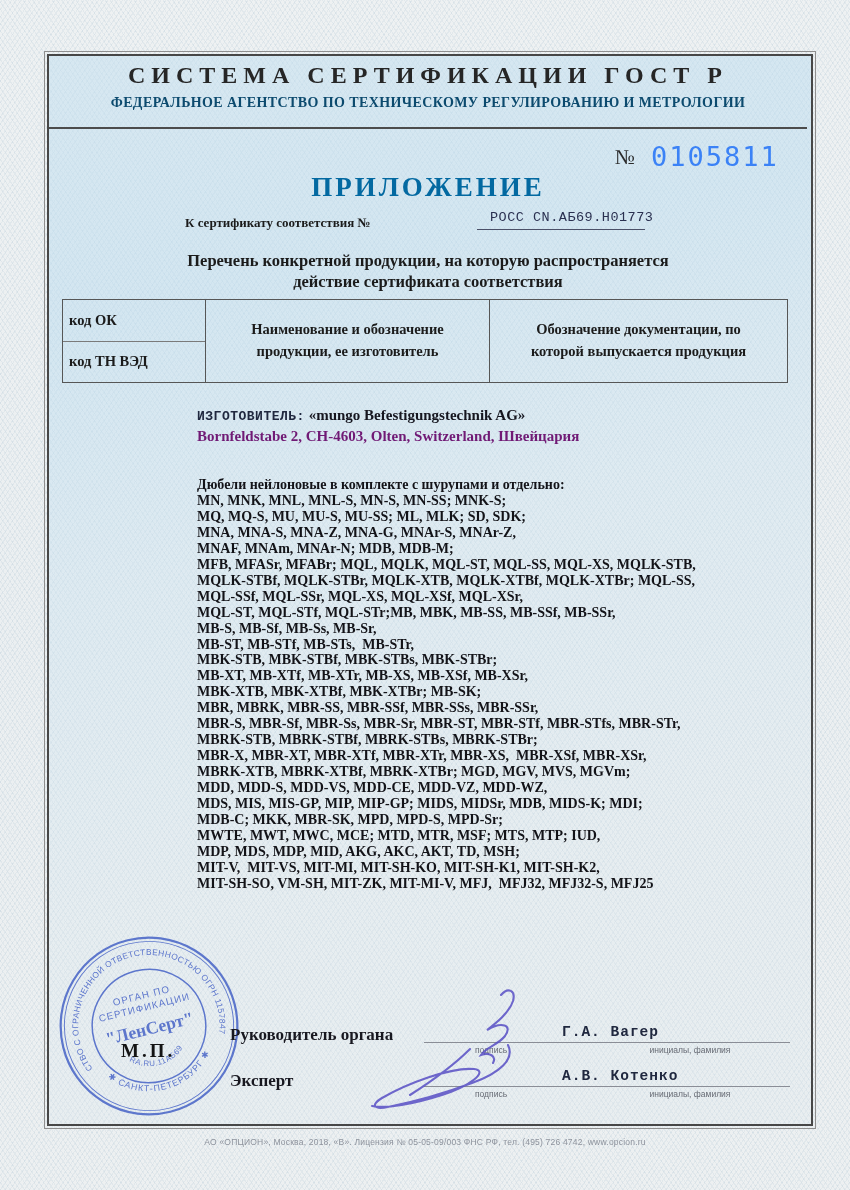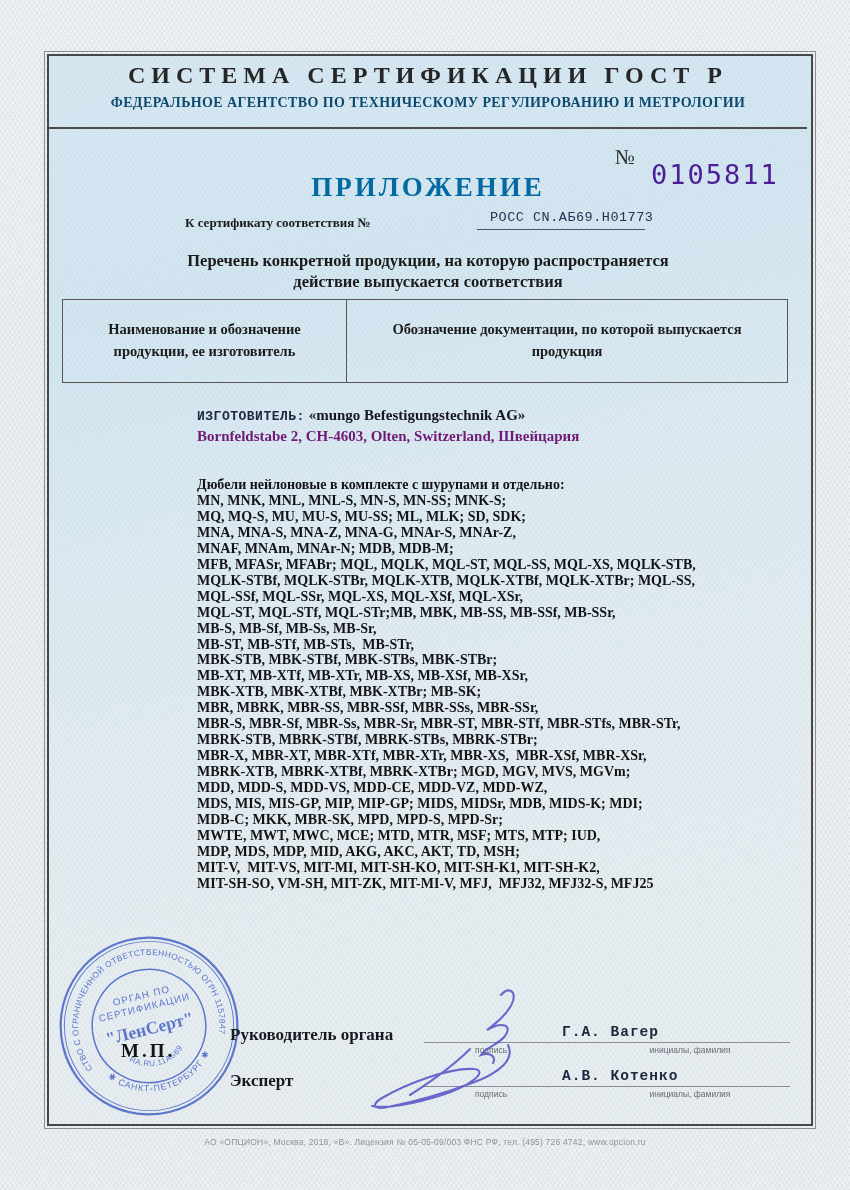--- a/index.html
+++ b/index.html
@@ -73,32 +73,36 @@
 </head>
 <body>
 
 <div class="abs frame"></div>
 
 <div class="abs center-row hdr1">СИСТЕМА СЕРТИФИКАЦИИ ГОСТ Р</div>
 <div class="abs center-row hdr2">ФЕДЕРАЛЬНОЕ АГЕНТСТВО ПО ТЕХНИЧЕСКОМУ РЕГУЛИРОВАНИЮ И МЕТРОЛОГИИ</div>
 <div class="abs hdr-divider"></div>
 
 <div class="abs num-prefix">№</div>
-<div class="abs num-value" style="color: #4c1d95; margin-top: 18px;">0105811</div>
+<div class="abs num-value" style="color: #3b82f6;">0105811</div>
 
 <div class="abs center-row doc-title">ПРИЛОЖЕНИЕ</div>
 
 <div class="abs cert-label">К сертификату соответствия №</div>
 <div class="abs cert-line"></div>
 <div class="abs cert-value">РОСС CN.АБ69.Н01773</div>
 
 <div class="abs center-row sub1">Перечень конкретной продукции,  на которую распространяется</div>
-<div class="abs center-row sub2">действие выпускается соответствия</div>
+<div class="abs center-row sub2">действие сертификата соответствия</div>
 
 <div class="abs tbl">
+  <div class="c1">
+    <div>код ОК</div>
+    <div>код ТН ВЭД</div>
+  </div>
   <div class="c2">Наименование и обозначение продукции, ее изготовитель</div>
   <div class="c3">Обозначение документации, по которой выпускается продукция</div>
 </div>
 
 <div class="abs manu1">
   <span class="manu-label">ИЗГОТОВИТЕЛЬ:</span>
   <span class="manu-name">«mungo Befestigungstechnik AG»</span>
 </div>
 <div class="abs manu2">Bornfeldstabe 2, CH-4603, Olten, Switzerland, Швейцария</div>
 

